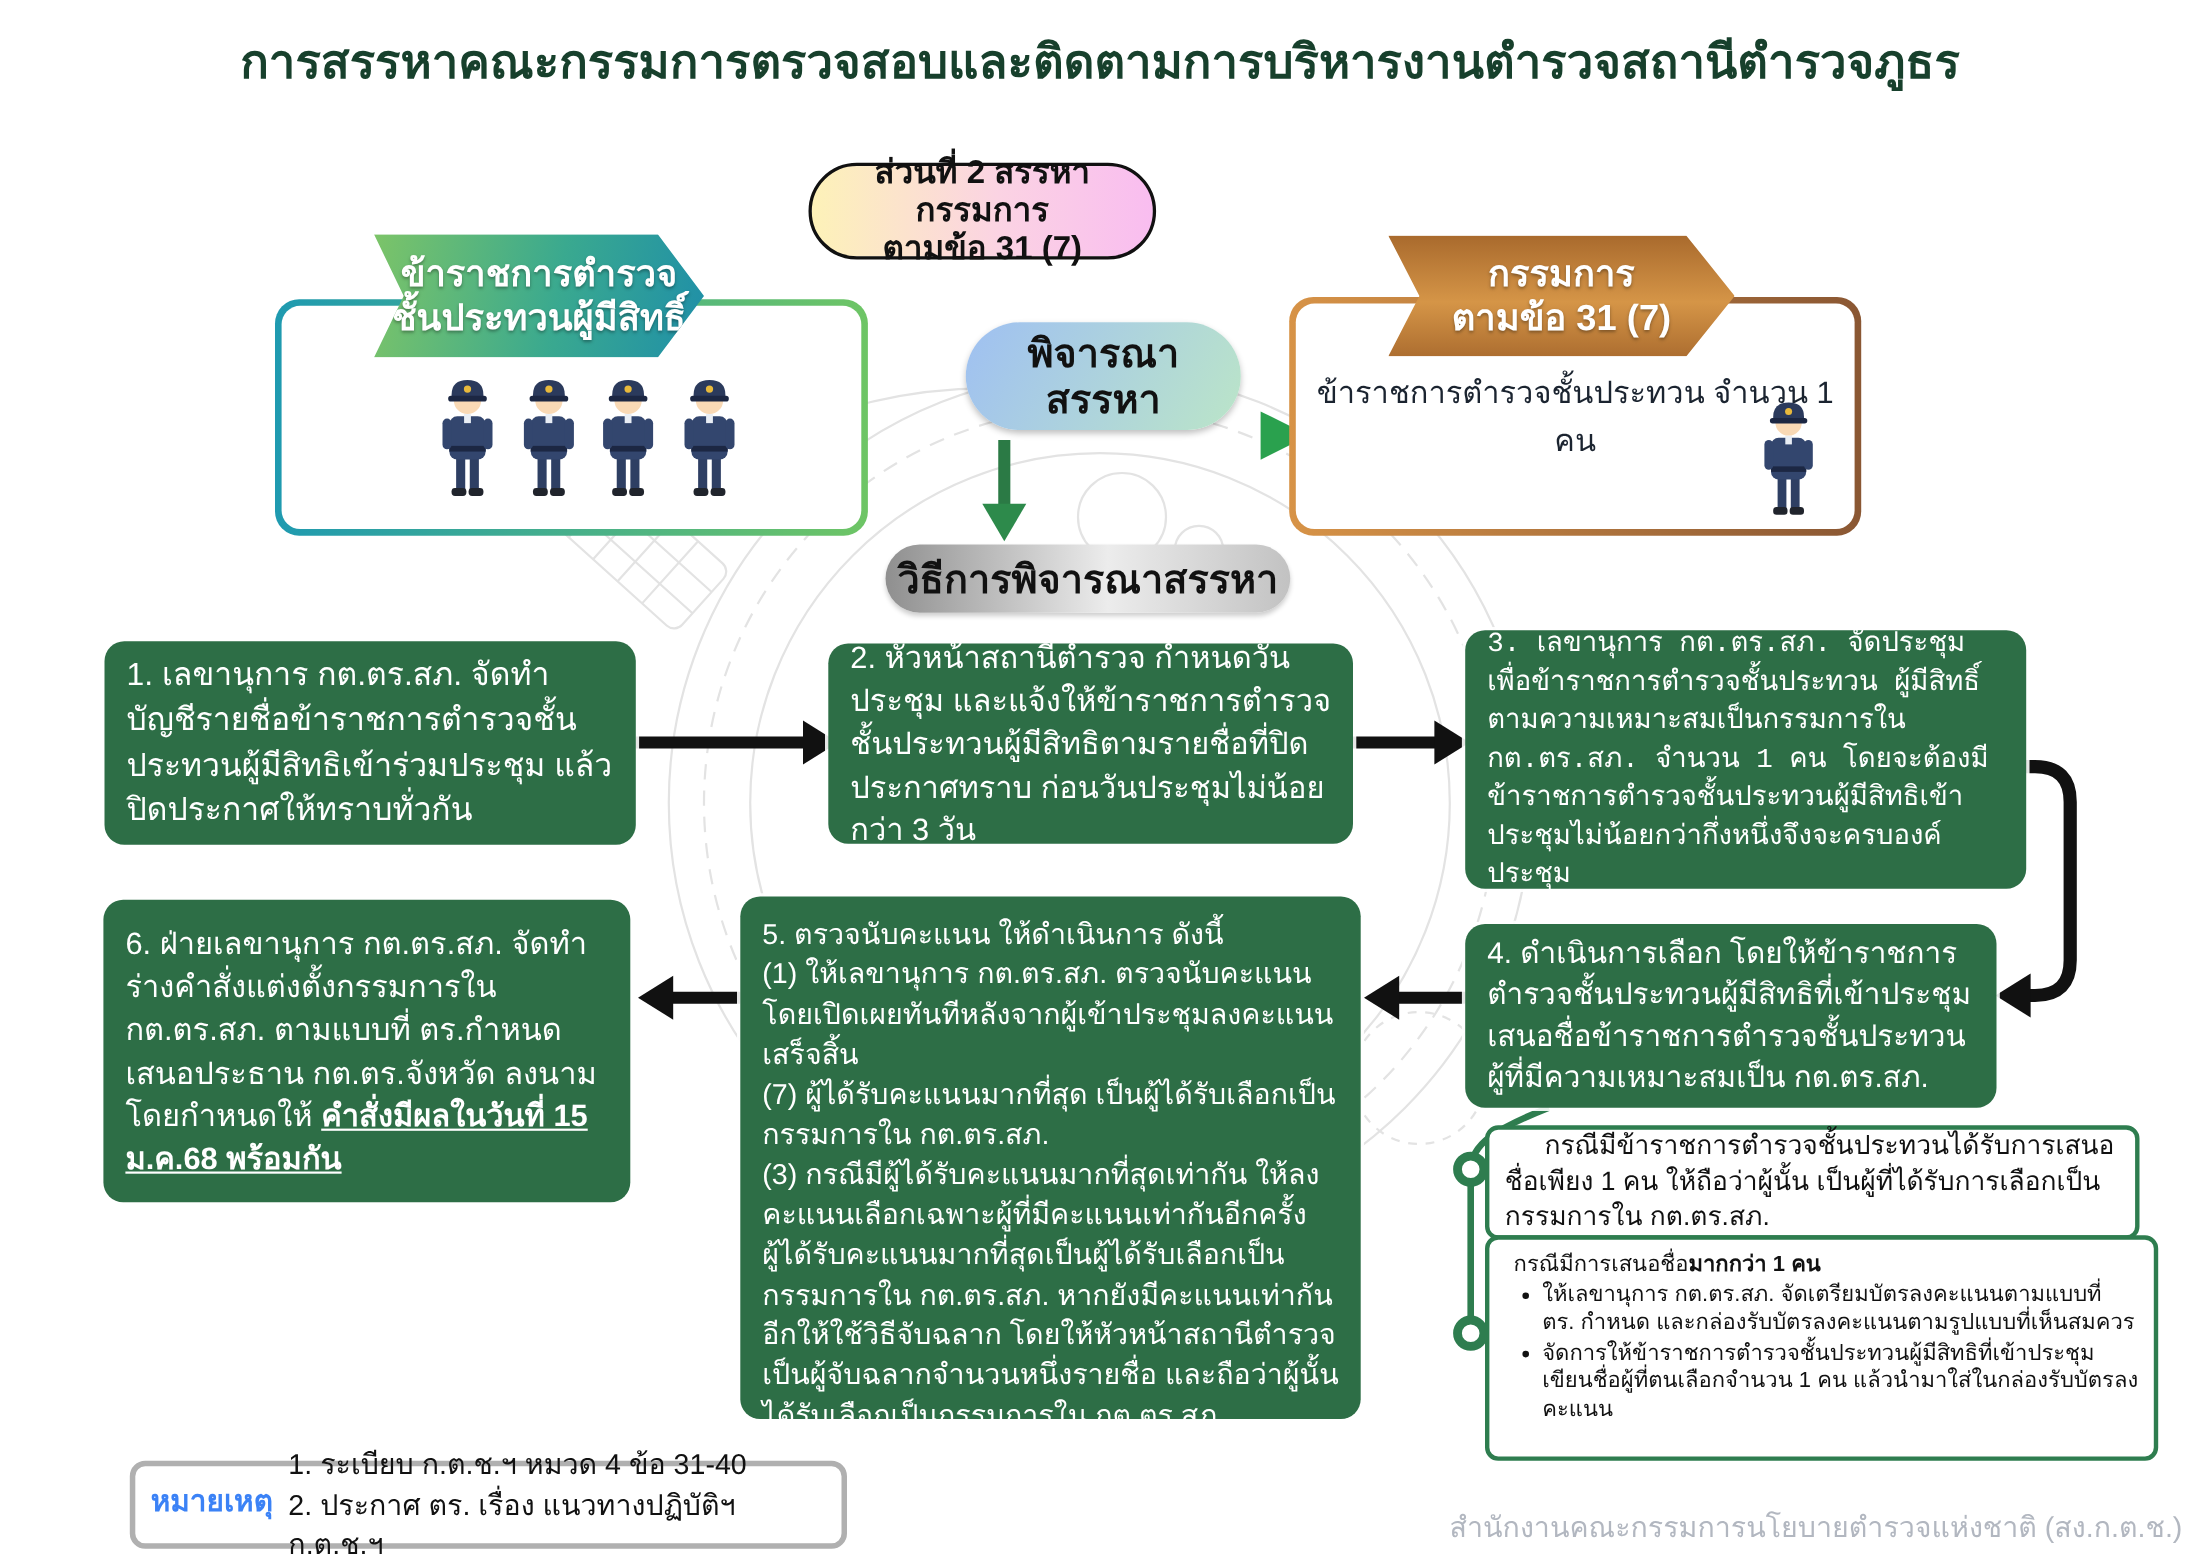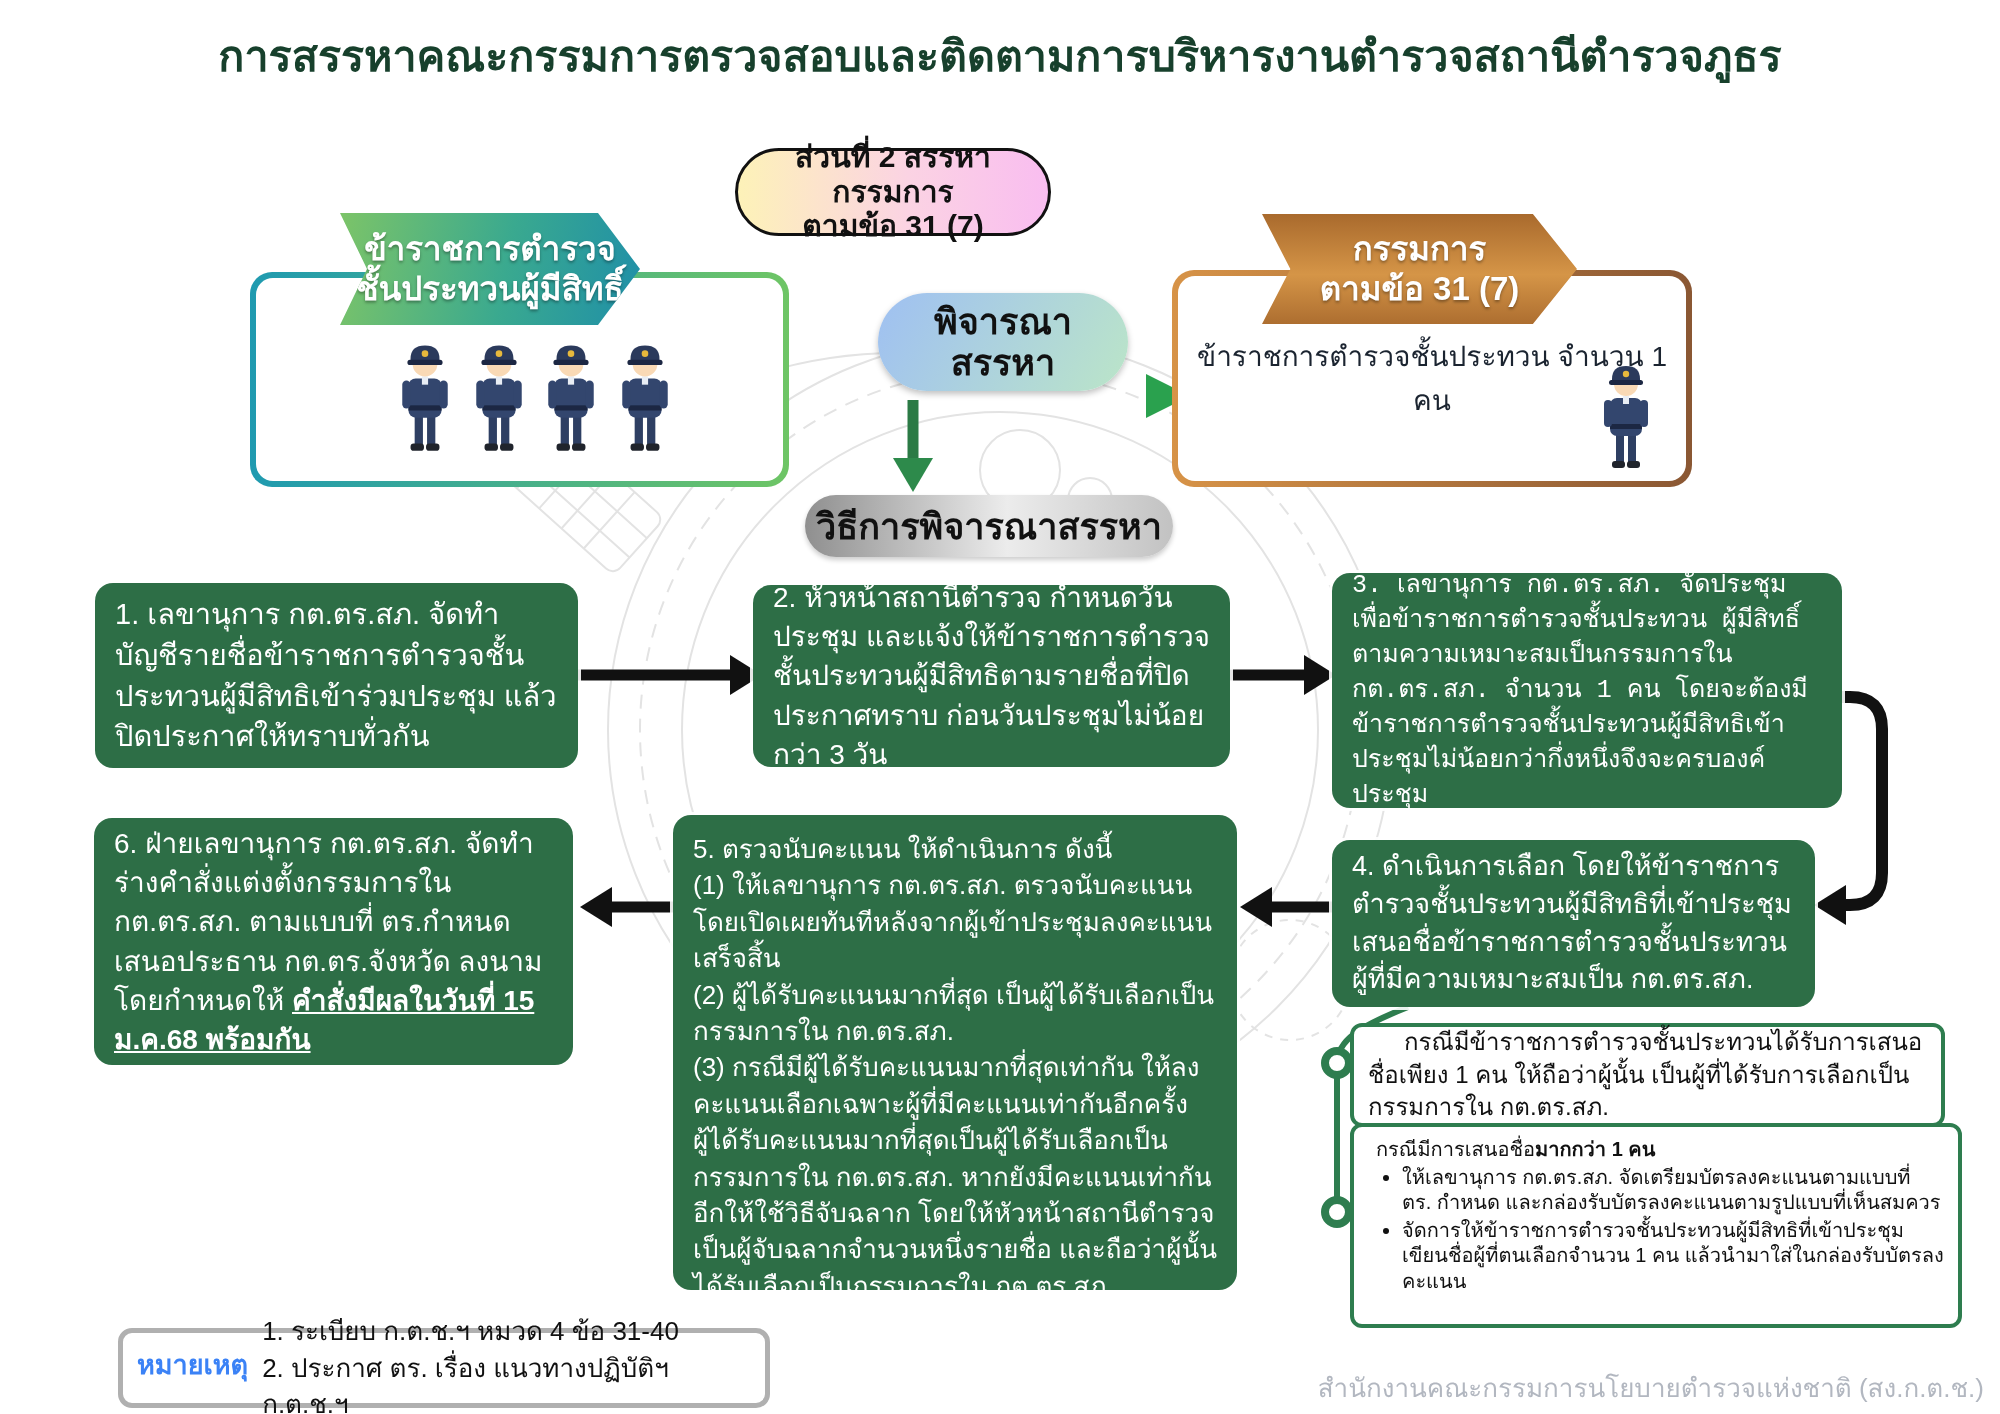--- a/index.html
+++ b/index.html
@@ -39,21 +39,21 @@
       display:flex;align-items:center;justify-content:center;
       font-size:36px;font-weight:800;color:#111;}
   
   .step{background:#2d6e46;border-radius:18px;color:#fff;z-index:2;box-sizing:border-box;
         padding:16px 20px;line-height:1.4;box-shadow:0 0 0 3px rgba(255,255,255,.9);}
   .step1{top:583px;left:95px;width:483px;height:185px;font-size:29px;display:flex;align-items:center;}
   .step2{top:585px;left:753px;width:477px;height:182px;font-size:28px;display:flex;align-items:center;}
   .step3{top:573px;left:1332px;width:510px;height:235px;font-size:25px;display:flex;align-items:center;font-family:Liberation Mono, monospace;}
   .step4{top:840px;left:1332px;width:483px;height:167px;font-size:27px;display:flex;align-items:center;}
   .step5{top:815px;left:673px;width:564px;height:475px;font-size:26px;line-height:1.4;}
-  .step6{top:818px;left:94px;width:479px;height:247px;font-size:28px;display:flex;flex-direction:column;justify-content:center;}
+  .step6{top:818px;left:94px;width:479px;height:275px;font-size:28px;display:flex;flex-direction:column;justify-content:center;}
   .step6 .hl{font-weight:800;text-decoration:underline;}
   
   .side-box{background:#fff;border:4px solid #2e7d4f;border-radius:12px;z-index:2;box-sizing:border-box;
       color:#111;padding:8px 14px;}
   .sideA{top:1023px;left:1350px;width:595px;height:104px;font-size:24px;line-height:1.35;
       display:flex;align-items:center;}
   .sideA .txt{text-indent:36px;}
   .sideB{top:1123px;left:1350px;width:612px;height:205px;font-size:20px;line-height:1.28;}
   .sideB .hdr{margin:2px 0 2px 8px;}
   .sideB .hdr b{font-weight:800;}
@@ -201,21 +201,21 @@
   </div>
   <div class="abs step step3">
     <div>3. เลขานุการ กต.ตร.สภ. จัดประชุมเพื่อข้าราชการตำรวจชั้นประทวน ผู้มีสิทธิ์ตามความเหมาะสมเป็นกรรมการใน กต.ตร.สภ. จำนวน 1 คน โดยจะต้องมีข้าราชการตำรวจชั้นประทวนผู้มีสิทธิเข้าประชุมไม่น้อยกว่ากึ่งหนึ่งจึงจะครบองค์ประชุม</div>
   </div>
   <div class="abs step step4">
     <div>4. ดำเนินการเลือก โดยให้ข้าราชการตำรวจชั้นประทวนผู้มีสิทธิที่เข้าประชุมเสนอชื่อข้าราชการตำรวจชั้นประทวนผู้ที่มีความเหมาะสมเป็น กต.ตร.สภ.</div>
   </div>
   <div class="abs step step5">
     <div>5. ตรวจนับคะแนน ให้ดำเนินการ ดังนี้</div>
     <div>  (1) ให้เลขานุการ กต.ตร.สภ. ตรวจนับคะแนนโดยเปิดเผยทันทีหลังจากผู้เข้าประชุมลงคะแนนเสร็จสิ้น</div>
-    <div>  (2) ผู้ได้รับคะแนนมากที่สุด เป็นผู้ได้รับเลือกเป็นกรรมการใน กต.ตร.สภ.</div>
+    <div>  (7) ผู้ได้รับคะแนนมากที่สุด เป็นผู้ได้รับเลือกเป็นกรรมการใน กต.ตร.สภ.</div>
     <div>  (3) กรณีมีผู้ได้รับคะแนนมากที่สุดเท่ากัน ให้ลงคะแนนเลือกเฉพาะผู้ที่มีคะแนนเท่ากันอีกครั้ง</div>
     <div>  ผู้ได้รับคะแนนมากที่สุดเป็นผู้ได้รับเลือกเป็นกรรมการใน กต.ตร.สภ. หากยังมีคะแนนเท่ากันอีกให้ใช้วิธีจับฉลาก โดยให้หัวหน้าสถานีตำรวจเป็นผู้จับฉลากจำนวนหนึ่งรายชื่อ และถือว่าผู้นั้นได้รับเลือกเป็นกรรมการใน กต.ตร.สภ.</div>
   </div>
   <div class="abs step step6">
     <div>
       <span>6. ฝ่ายเลขานุการ กต.ตร.สภ. จัดทำร่างคำสั่งแต่งตั้งกรรมการใน กต.ตร.สภ. ตามแบบที่ ตร.กำหนด เสนอประธาน กต.ตร.จังหวัด ลงนาม โดยกำหนดให้</span>
       <span class="hl">คำสั่งมีผลในวันที่ 15 ม.ค.68 พร้อมกัน</span>
     </div>
   </div>
 

